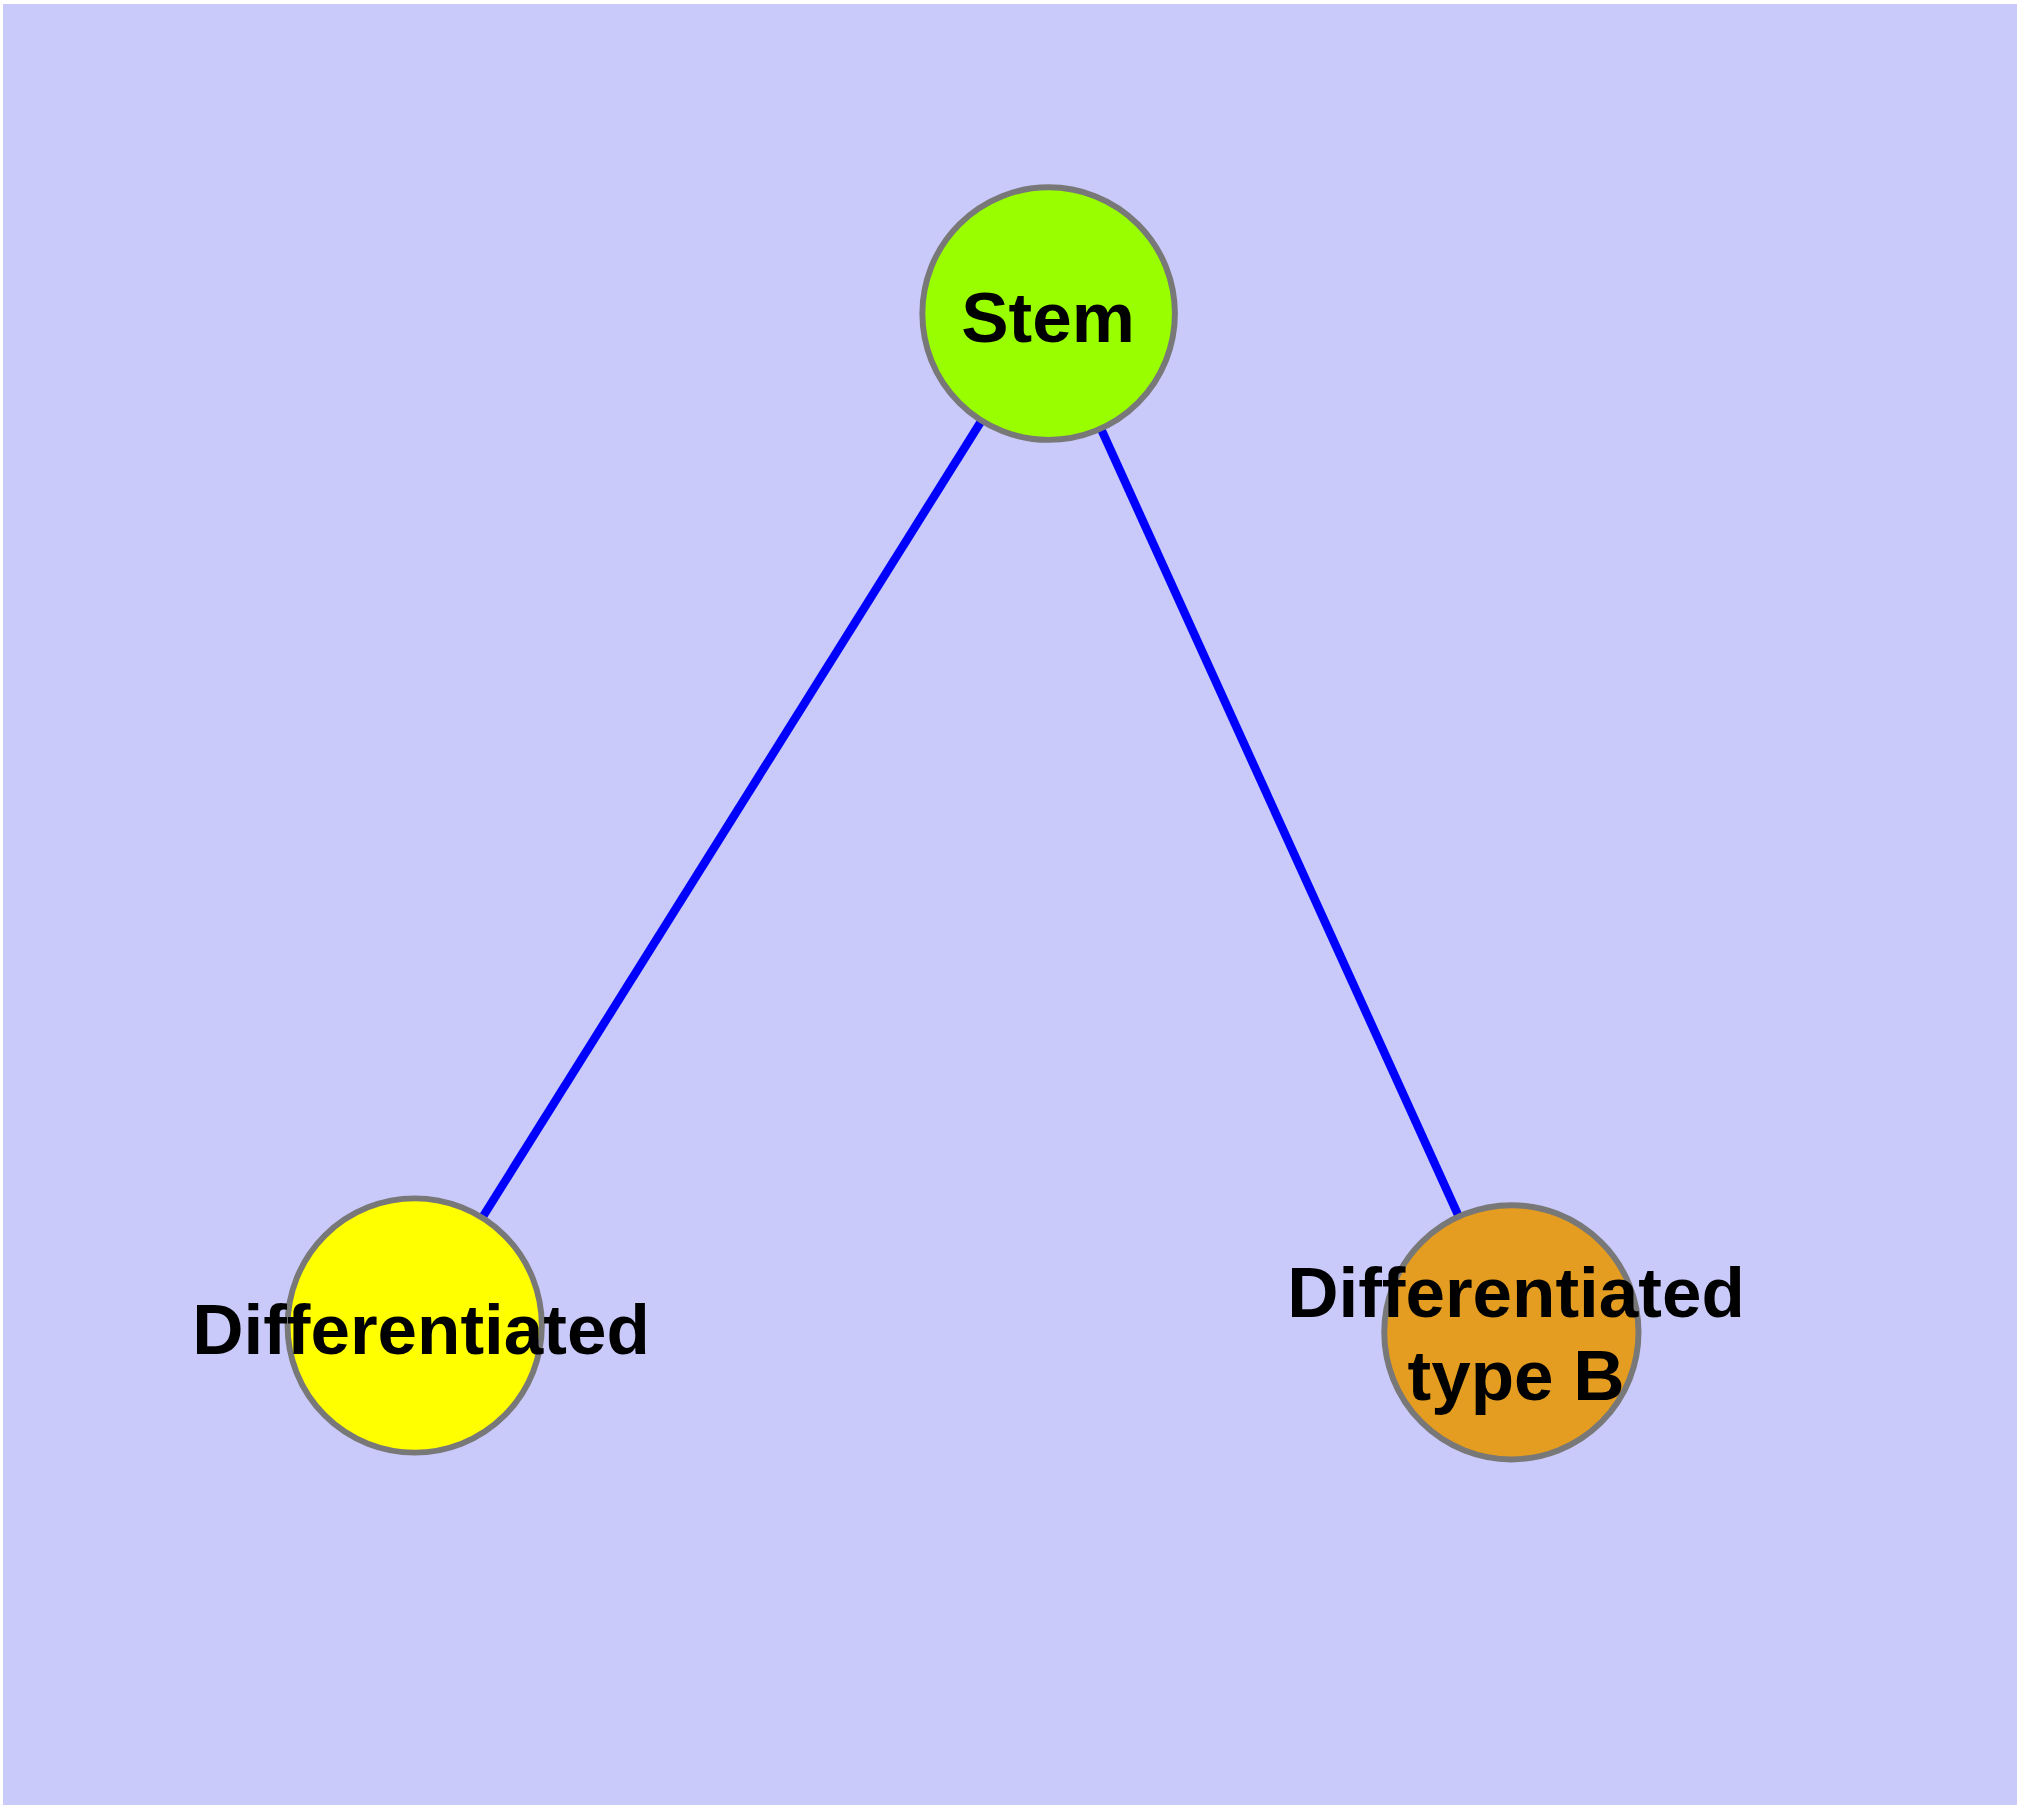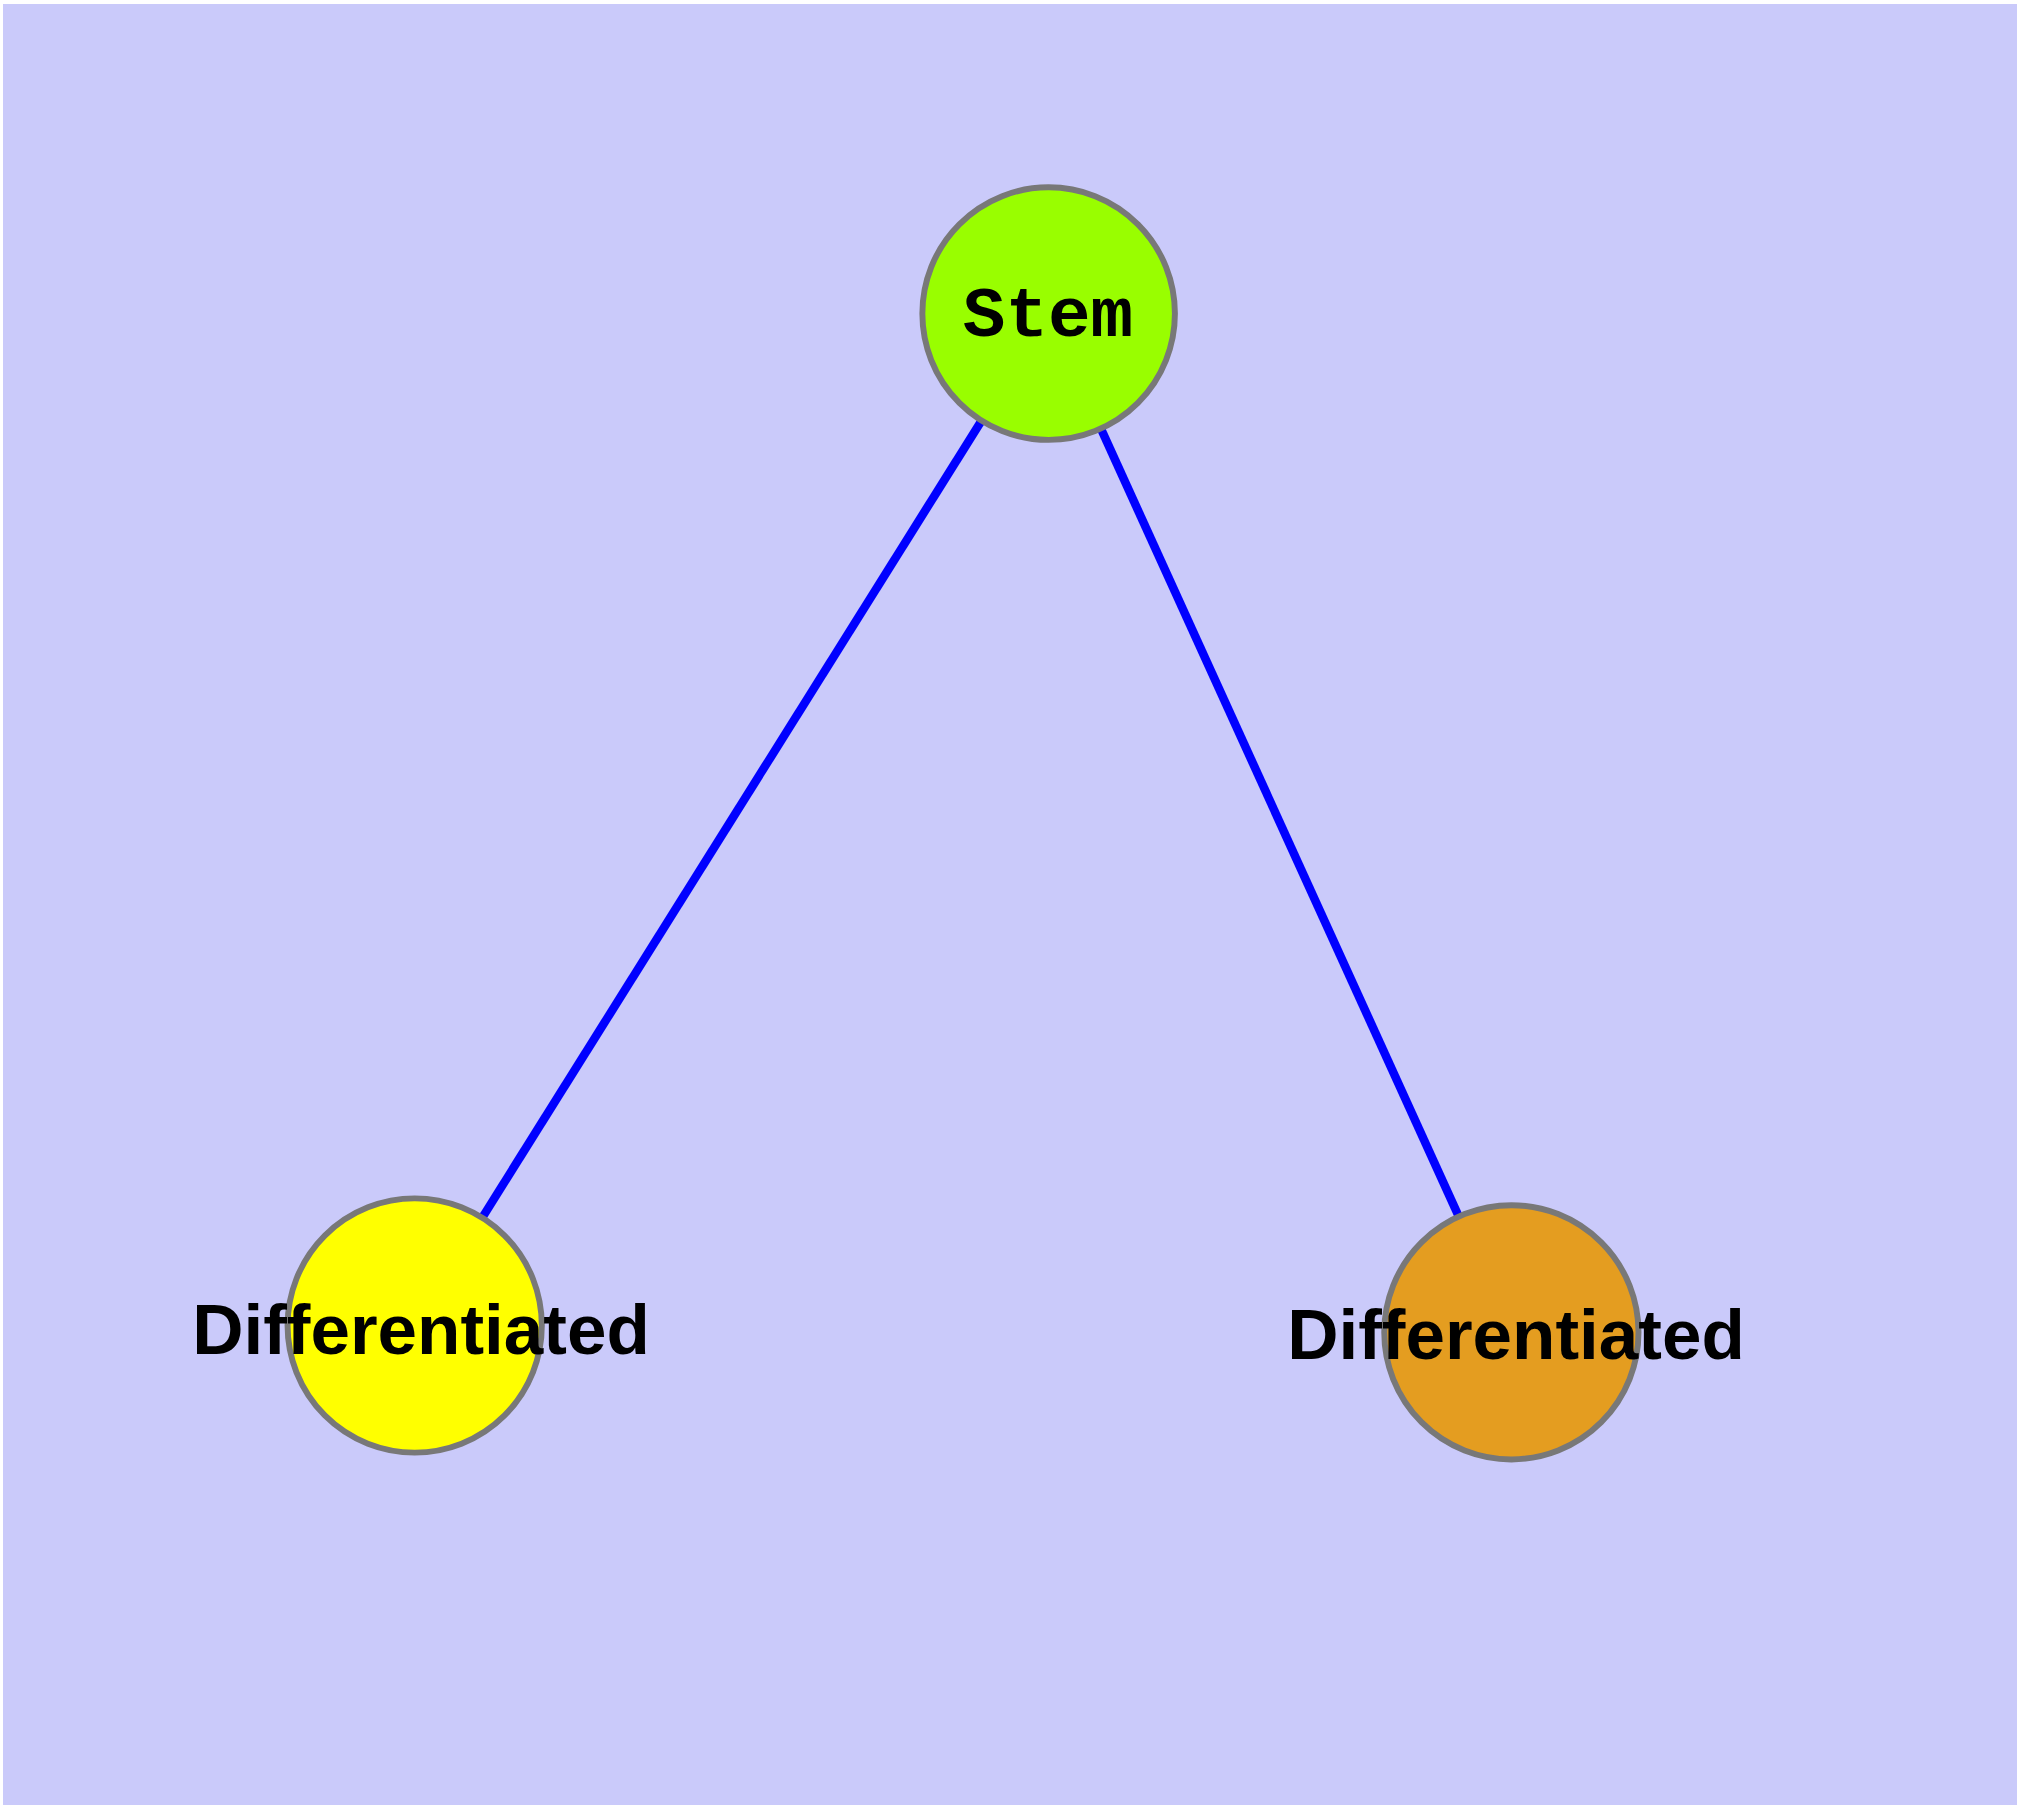--- a/index.html
+++ b/index.html
@@ -32,21 +32,21 @@
     position: absolute;
     transform: translate(-50%, -50%);
     color: #000000;
     font-weight: bold;
     font-size: 71px;
     line-height: 83px;
     text-align: center;
     white-space: nowrap;
     letter-spacing: 0px;
   }
-  .label-stem  { left: 1048px; top: 317px; font-family: Liberation Mono, monospace; }
+  .label-stem  { left: 1048px; top: 317px; }
   .label-a     { left: 421px;  top: 1329px; }
   .label-b     { left: 1516px; top: 1334px; }
 </style>
 </head>
 <body style="background: rgb(255, 255, 255);">
 
 <div class="canvas" style="background: rgb(202, 202, 250);"></div>
 
 <svg class="graph" viewBox="0 0 2384 2138">
 
@@ -59,14 +59,15 @@
 </svg>
 
 <div class="node-label label-stem" style="color: rgb(0, 0, 0);">Stem</div>
 
 <div class="node-label label-a" style="color: rgb(0, 0, 0);">
   <div>Differentiated</div>
 </div>
 
 <div class="node-label label-b" style="color: rgb(0, 0, 0);">
   <div>Differentiated</div>
+  <div>type B</div>
 </div>
 
 
 </body></html>

